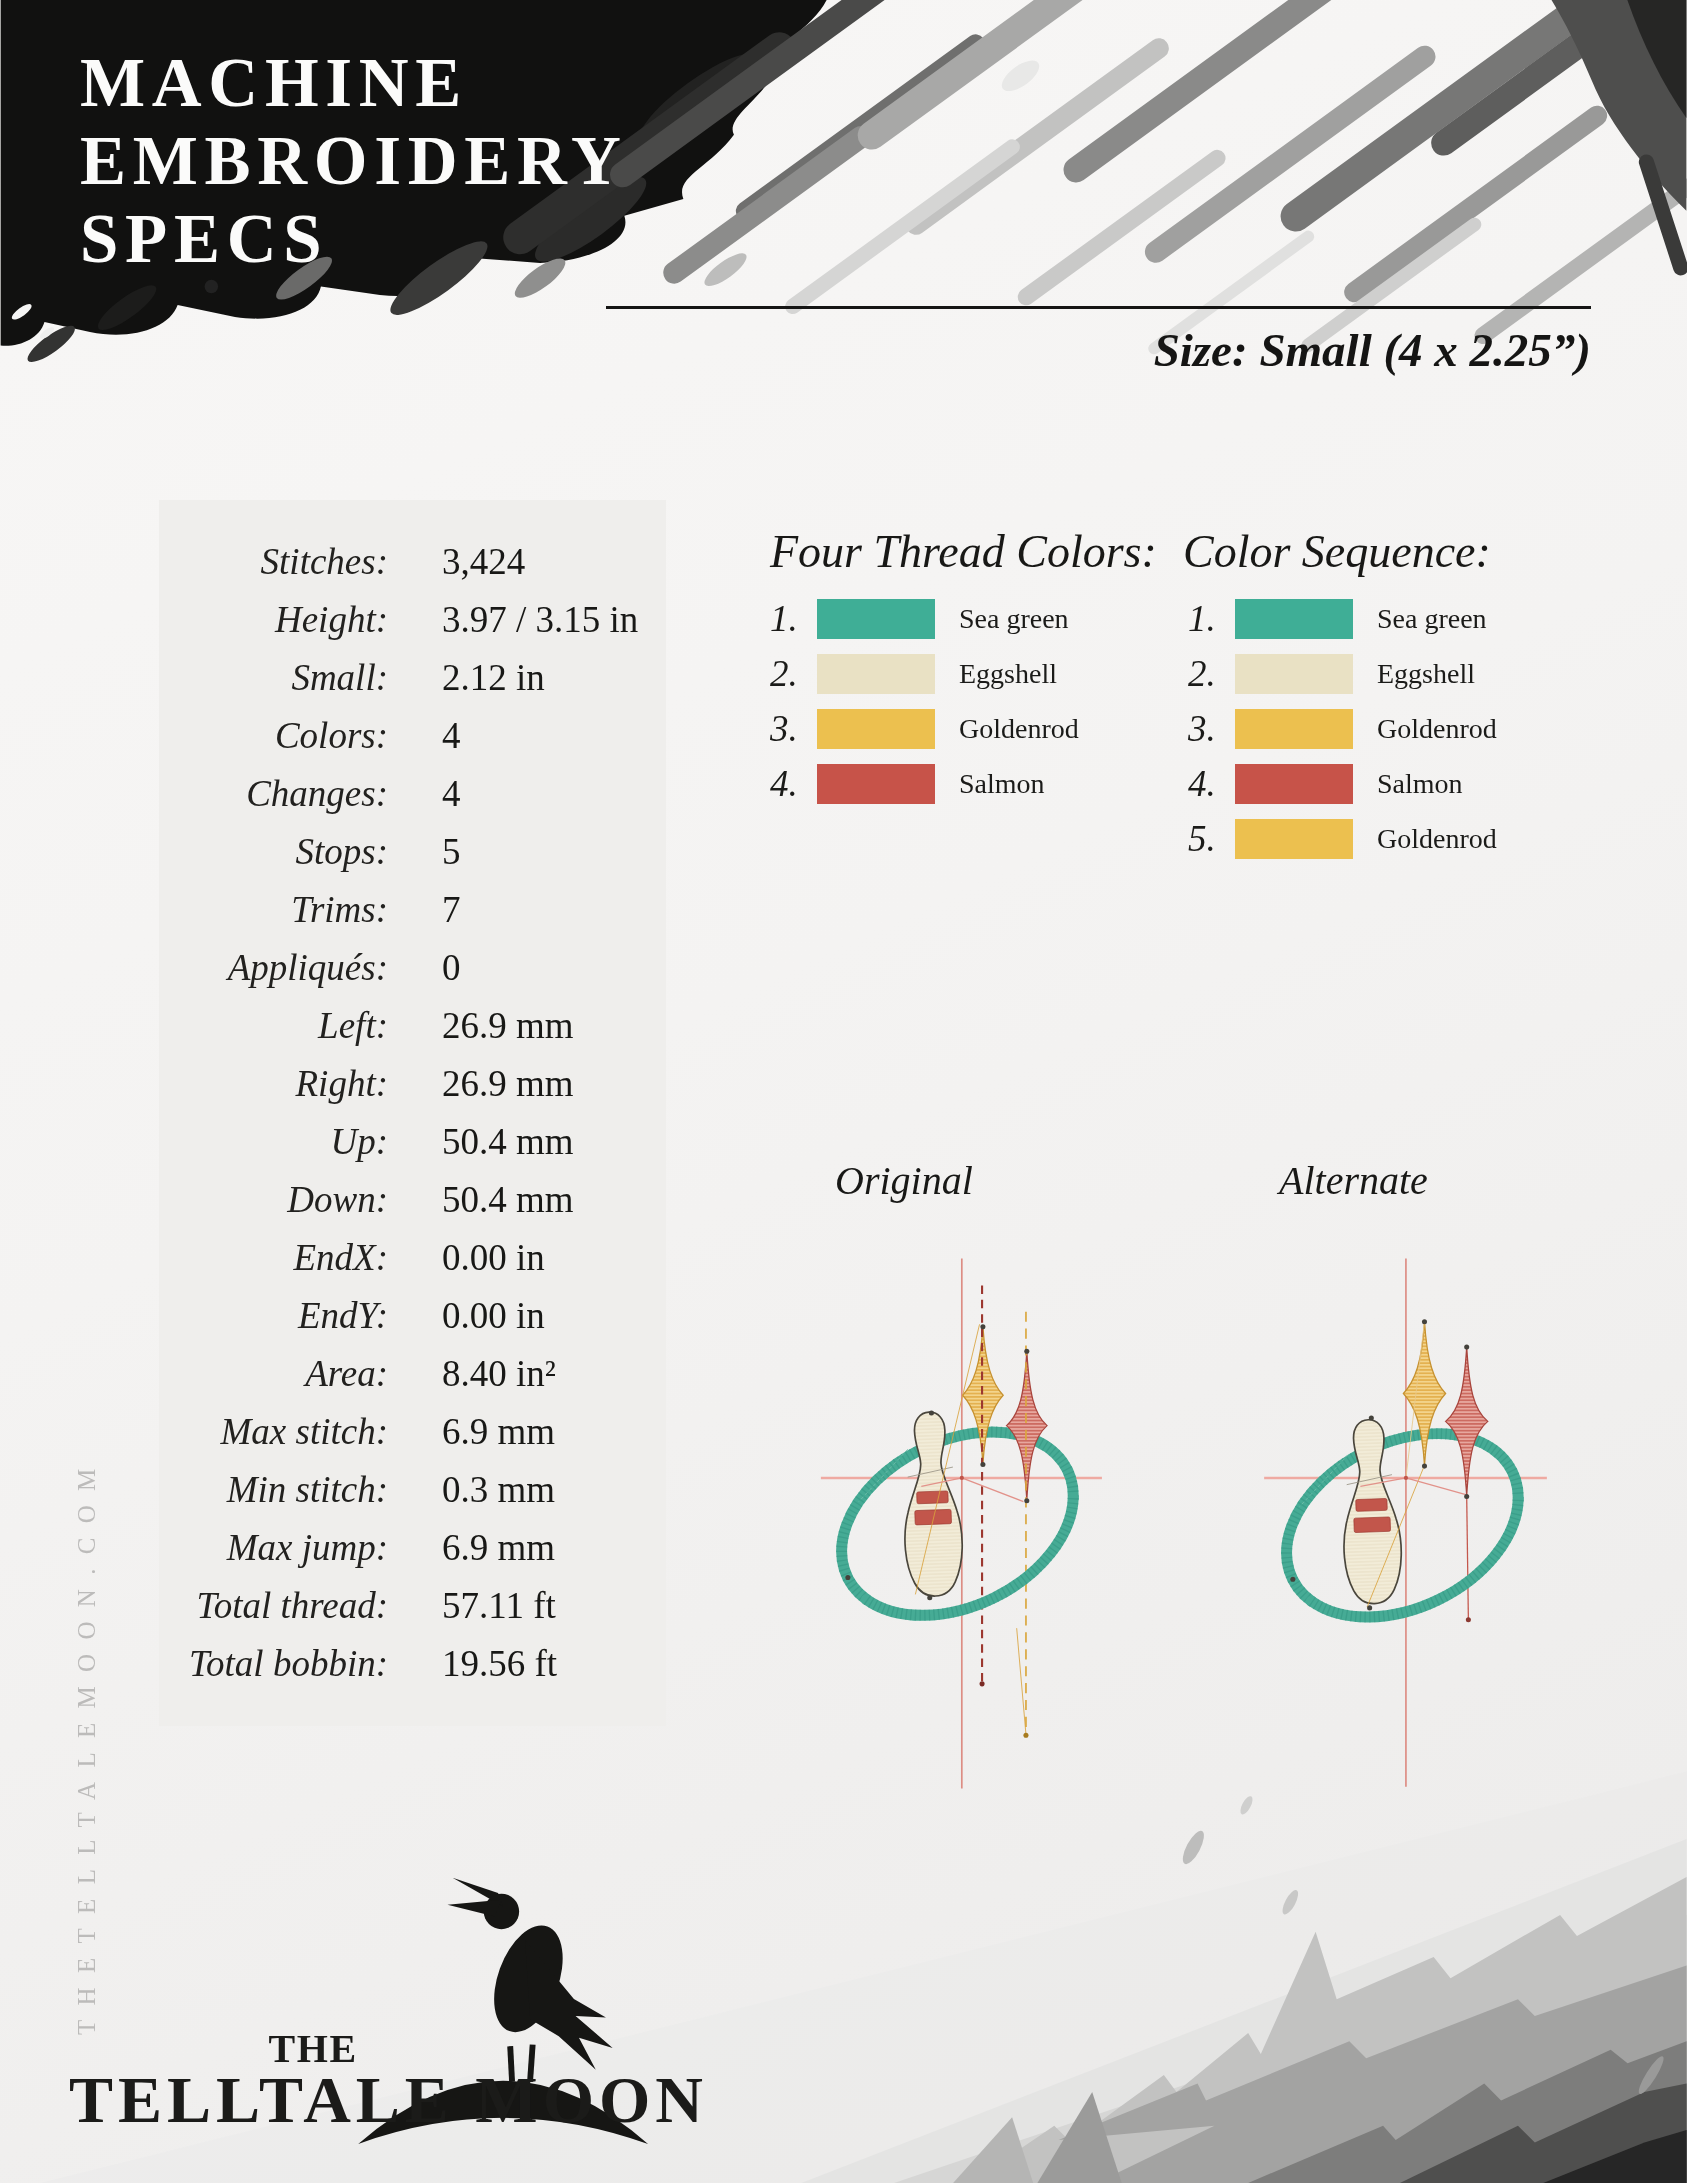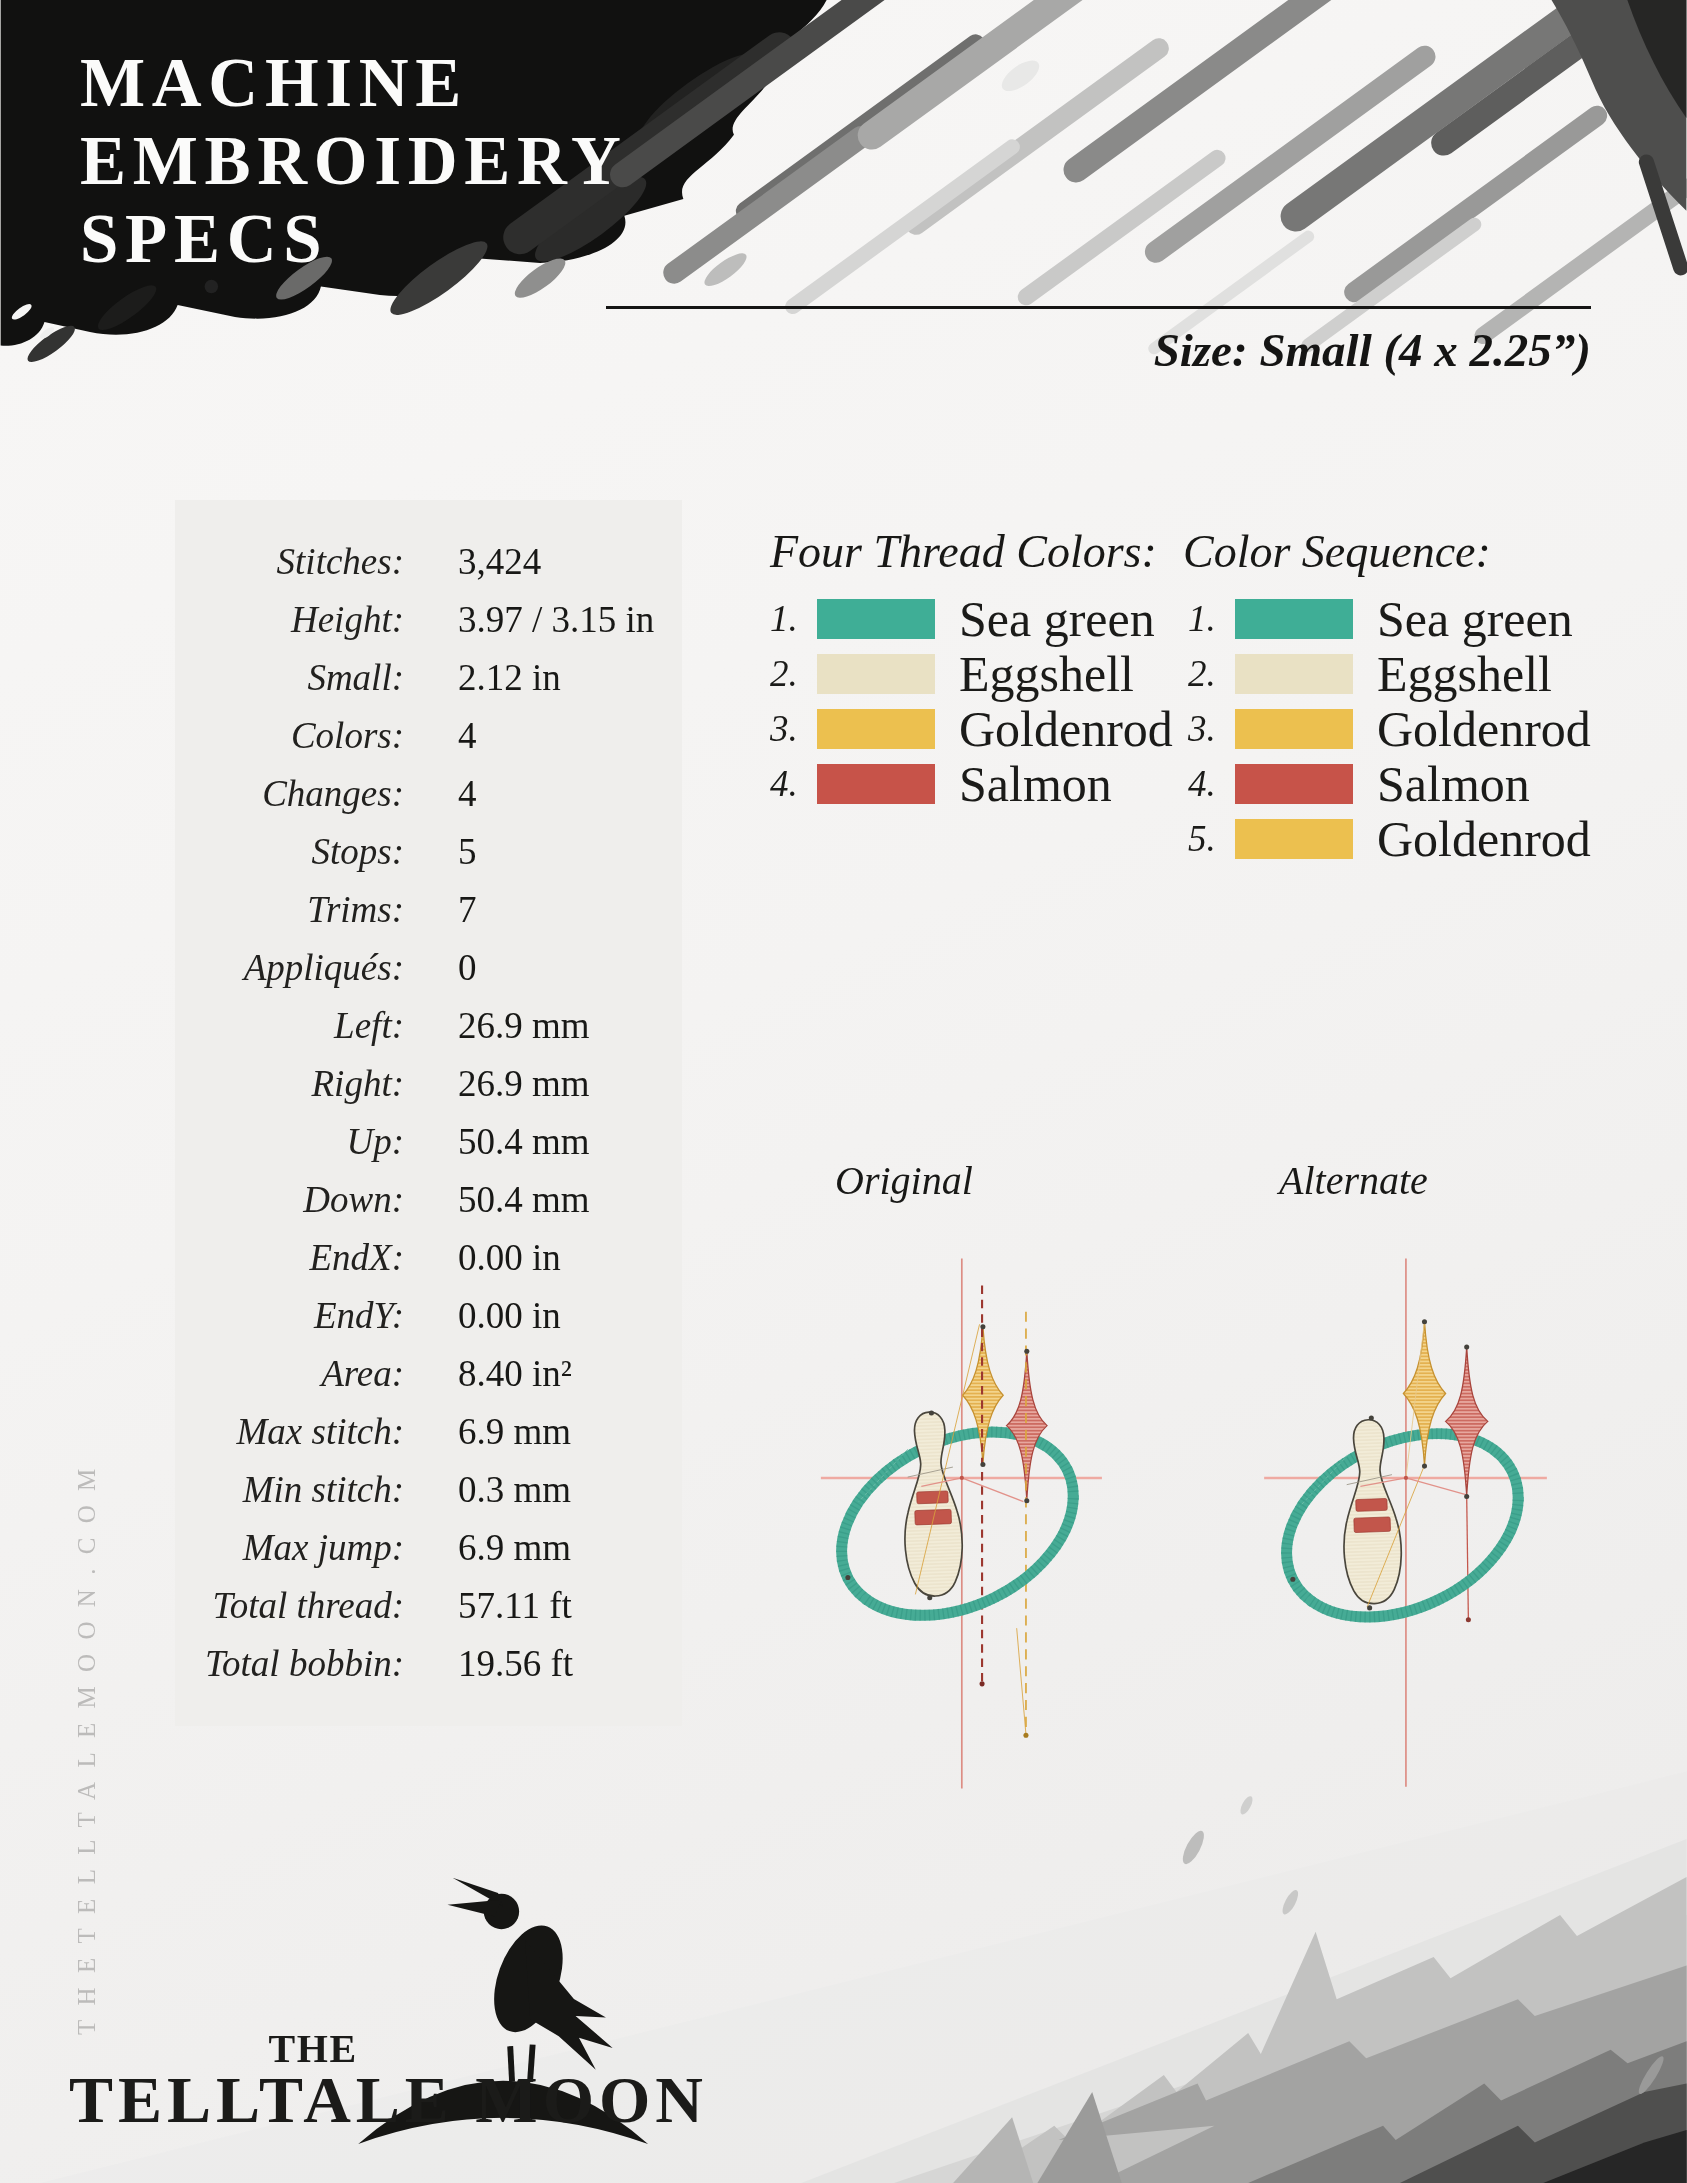--- a/index.html
+++ b/index.html
@@ -10,36 +10,36 @@
   }
   .abs{position:absolute;}
   
   #title-block{left:80px; top:44px; color:#fbfbfa; font-weight:bold;
     font-size:69px; line-height:78px; letter-spacing:6.7px; white-space:nowrap;}
   #header-right{right:96px; top:289px; text-align:right;}
   #design-name{font-size:51px; font-style:italic; font-weight:bold; color:#151514; white-space:nowrap;}
   #header-rule{margin-top:17px; margin-left:auto; width:985px; height:3.4px; background:#151514;}
   #size-label{margin-top:13.5px; font-size:47px; font-style:italic; font-weight:bold; color:#151514;}
   
-  #spec-panel{left:175px; top:500px; width:507px; height:1226px; background:#efeeec;
+  #spec-panel{left:159px; top:500px; width:507px; height:1226px; background:#efeeec;
     box-sizing:border-box; padding-top:32px;}
   .spec-row{height:58px; display:flex; align-items:center;}
   .spec-label{width:229px; text-align:right; font-style:italic; font-size:37px; color:#22211f;}
   .spec-value{margin-left:54px; font-size:37px; color:#181816; white-space:nowrap;}
   
   .col-heading{font-size:46px; font-style:italic; color:#181816; white-space:nowrap;}
   #tc-heading{left:770px; top:525px;}
   #cs-heading{left:1183px; top:525px;}
   .color-list{display:flex; flex-direction:column;}
   #tc-list{left:770px; top:591px;}
   #cs-list{left:1188px; top:591px;}
   .color-row{height:55px; display:flex; align-items:center;}
   .color-num{width:44px; font-style:italic; font-size:37px;}
   .color-swatch{width:118px; height:40px; margin-left:3.4px;}
-  .color-name{margin-left:23.6px; font-size:50px; white-space:nowrap;}
+  .color-name{margin-left:23.6px; font-size:28px; white-space:nowrap;}
   
   .preview-label{top:1157px; width:253px; font-size:40px; font-style:italic; color:#181816;}
   #original-label{left:835px;}
   #alternate-label{left:1279px;}
   
   #watermark{left:73px; top:2035px; width:692px; transform:rotate(-90deg); transform-origin:0 0;
     font-size:25px; letter-spacing:14.3px; color:#bcbbba; white-space:nowrap;}
   
   #logo-the{left:198px; top:2025px; width:160px; text-align:right; font-size:40px; font-weight:bold;
     letter-spacing:1.7px; color:#1b1b19;}

